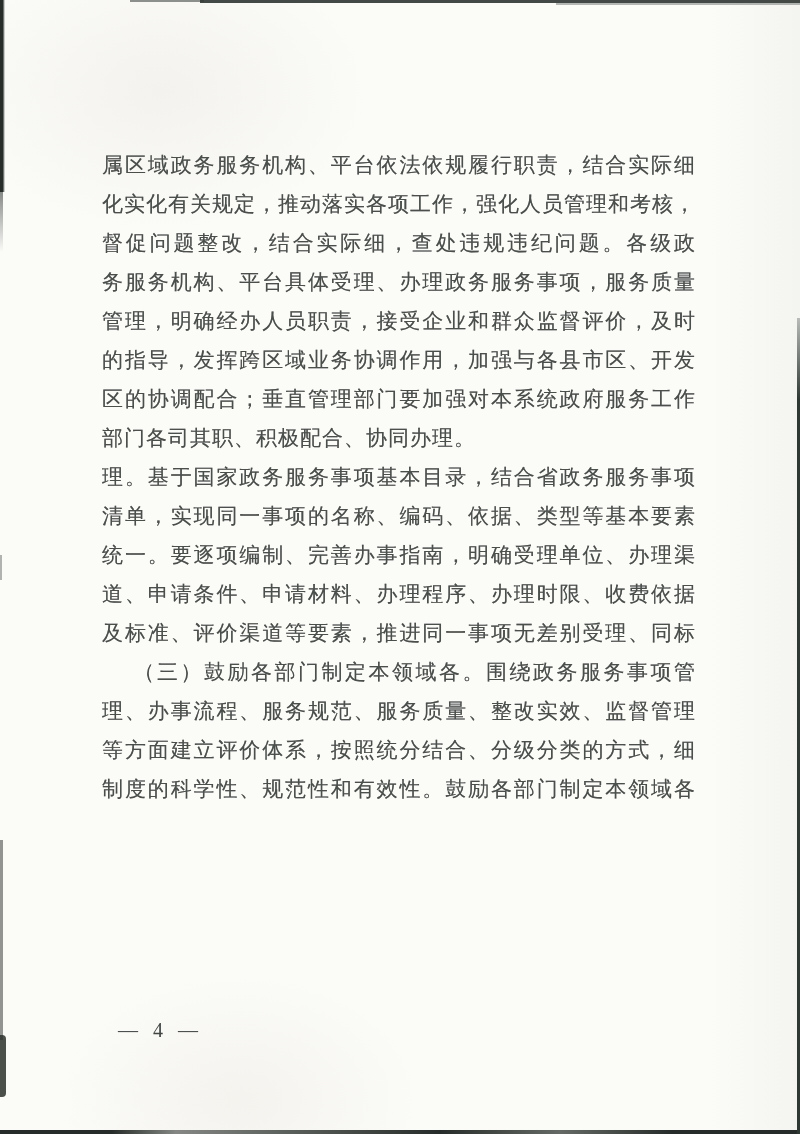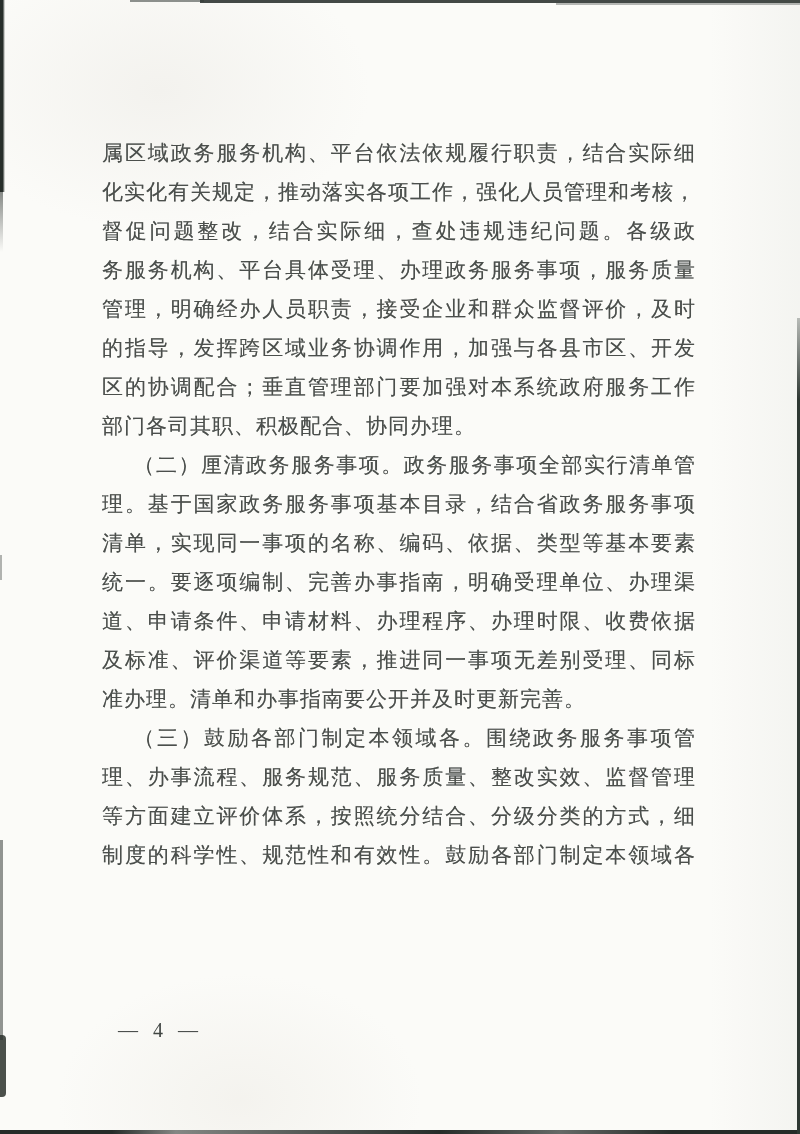--- a/index.html
+++ b/index.html
@@ -62,21 +62,21 @@
   }
   .edge-right {
     position: absolute; right: 0; top: 318px; width: 3px; height: 816px;
     background: linear-gradient(to bottom, rgba(47,56,51,0.3), #2f3833 10%, #2f3833);
   }
 
   
   .textblock {
     position: absolute;
     left: 102px;
-    top: 134px;
+    top: 146px;
     width: 594px;
     color: #4b4f4c;
   }
   .line {
     height: 39px;
     line-height: 39px;
     font-size: 21px;
     letter-spacing: 1px;
     white-space: nowrap;
     text-shadow: 0 0 0.6px rgba(75,79,76,0.55);
@@ -120,27 +120,25 @@
 
   <div class="textblock">
     <div class="line j">属区域政务服务机构、平台依法依规履行职责，结合实际细</div>
     <div class="line j">化实化有关规定，推动落实各项工作，强化人员管理和考核，</div>
     <div class="line j">督促问题整改，结合实际细，查处违规违纪问题。各级政</div>
     <div class="line j">务服务机构、平台具体受理、办理政务服务事项，服务质量</div>
     <div class="line j">管理，明确经办人员职责，接受企业和群众监督评价，及时</div>
     <div class="line j">的指导，发挥跨区域业务协调作用，加强与各县市区、开发</div>
     <div class="line j">区的协调配合；垂直管理部门要加强对本系统政府服务工作</div>
     <div class="line">部门各司其职、积极配合、协同办理。</div>
-    <div class="line j ind">（二）厘清政务服务事项。政务服务事项全部实行清单管</div>
     <div class="line j">理。基于国家政务服务事项基本目录，结合省政务服务事项</div>
     <div class="line j">清单，实现同一事项的名称、编码、依据、类型等基本要素</div>
     <div class="line j">统一。要逐项编制、完善办事指南，明确受理单位、办理渠</div>
     <div class="line j">道、申请条件、申请材料、办理程序、办理时限、收费依据</div>
     <div class="line j">及标准、评价渠道等要素，推进同一事项无差别受理、同标</div>
-    <div class="line">准办理。清单和办事指南要公开并及时更新完善。</div>
     <div class="line j ind">（三）鼓励各部门制定本领域各。围绕政务服务事项管</div>
     <div class="line j">理、办事流程、服务规范、服务质量、整改实效、监督管理</div>
     <div class="line j">等方面建立评价体系，按照统分结合、分级分类的方式，细</div>
     <div class="line j">制度的科学性、规范性和有效性。鼓励各部门制定本领域各</div>
   </div>
 
   <div class="page-number">— 4 —</div>
 
 </div>
 

